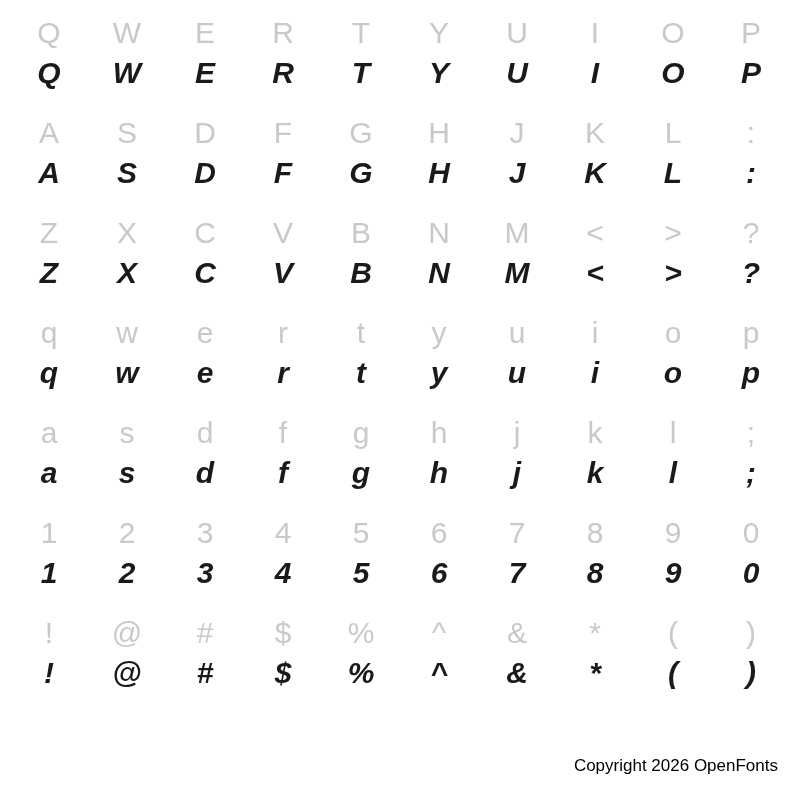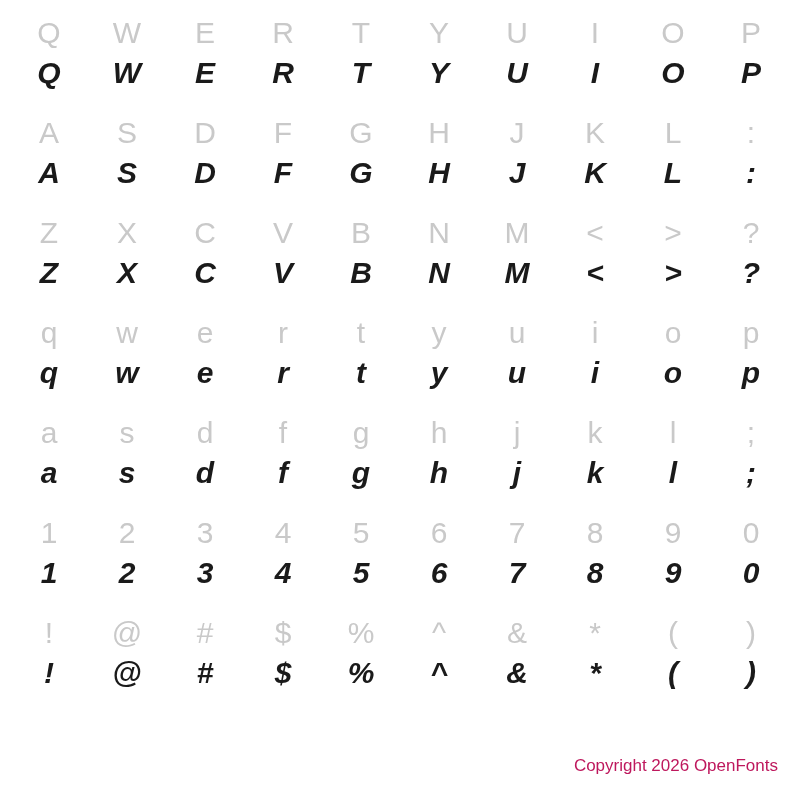--- a/index.html
+++ b/index.html
@@ -57,21 +57,21 @@
     color: #1a1a1a;
     font-style: italic;
     font-weight: bold;
     font-family: "Liberation Sans", sans-serif;
   }
   #copyright {
     position: absolute;
     right: 22px;
     bottom: 24px;
     font-size: 17px;
-    color: #be185d;
+    color: #000000;
     font-family: "Liberation Sans", sans-serif;
     white-space: nowrap;
   }
 </style>
 </head>
 <body>
 
 <div id="specimen">
 
   <div class="rowgroup">

